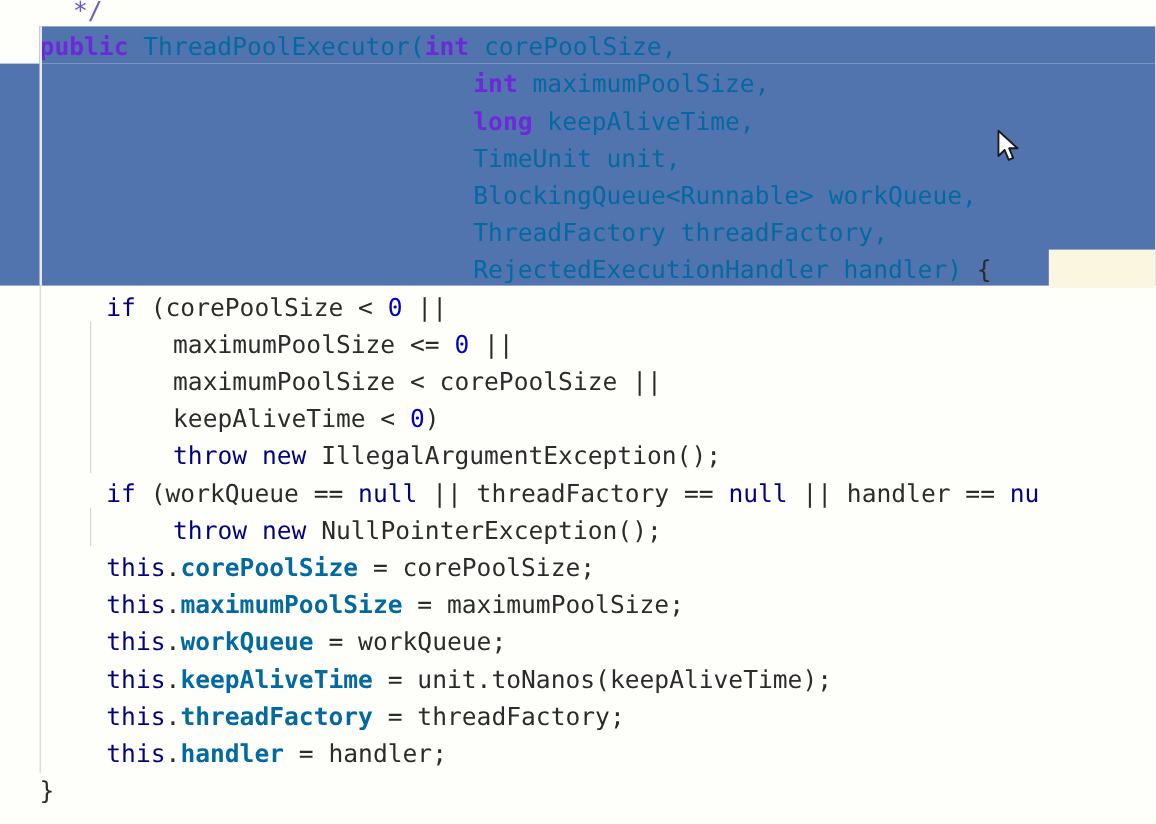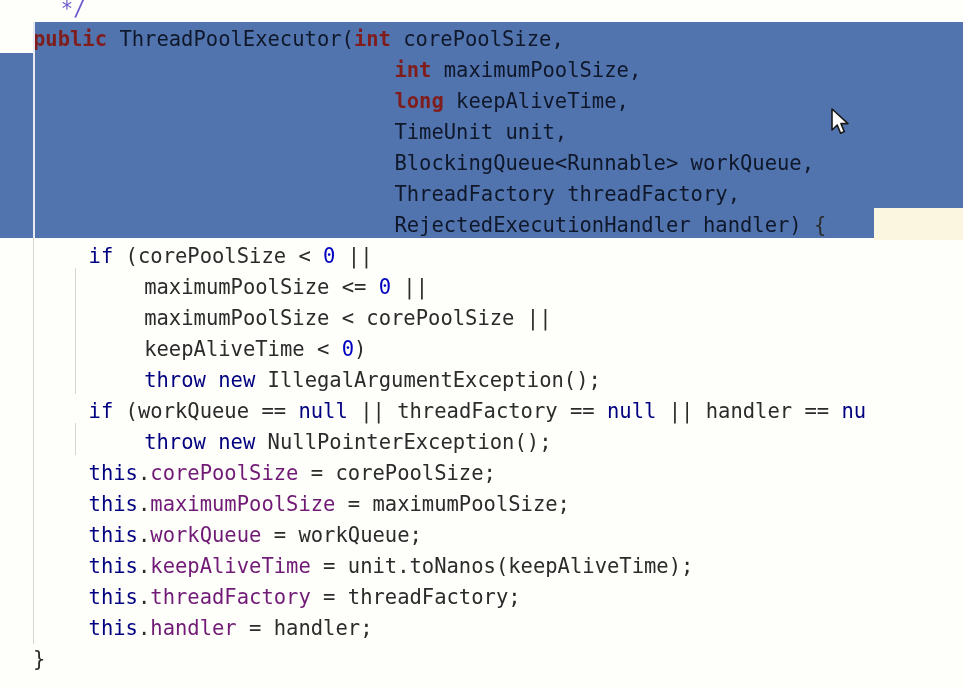--- a/index.html
+++ b/index.html
@@ -63,27 +63,27 @@
     left: 0;
     height: 30.5px;
     white-space: pre;
     padding-left: 33px;
     box-sizing: border-box;
   }
 
   
   .kw      { color: #000080; font-weight: normal; }
   .num     { color: #0000c0; }
-  .fld     { color: #701a75; font-weight: normal; }
+  .fld     { color: #0369a1; font-weight: bold; }
   .cmt     { color: #6a5acd; }
   .pl      { color: #2b2b2b; }
 
   
-  .s-kw    { color: #7f1d1d; font-weight: bold; }
-  .s-pl    { color: #0f172a; }
+  .s-kw    { color: #6d28d9; font-weight: bold; }
+  .s-pl    { color: #0369a1; }
 
   
   .cursor { position: absolute; z-index: 6; pointer-events: none; }
 </style>
 </head>
 <body>
 
 <div id="editor">
 
   <div id="bg-layer">

